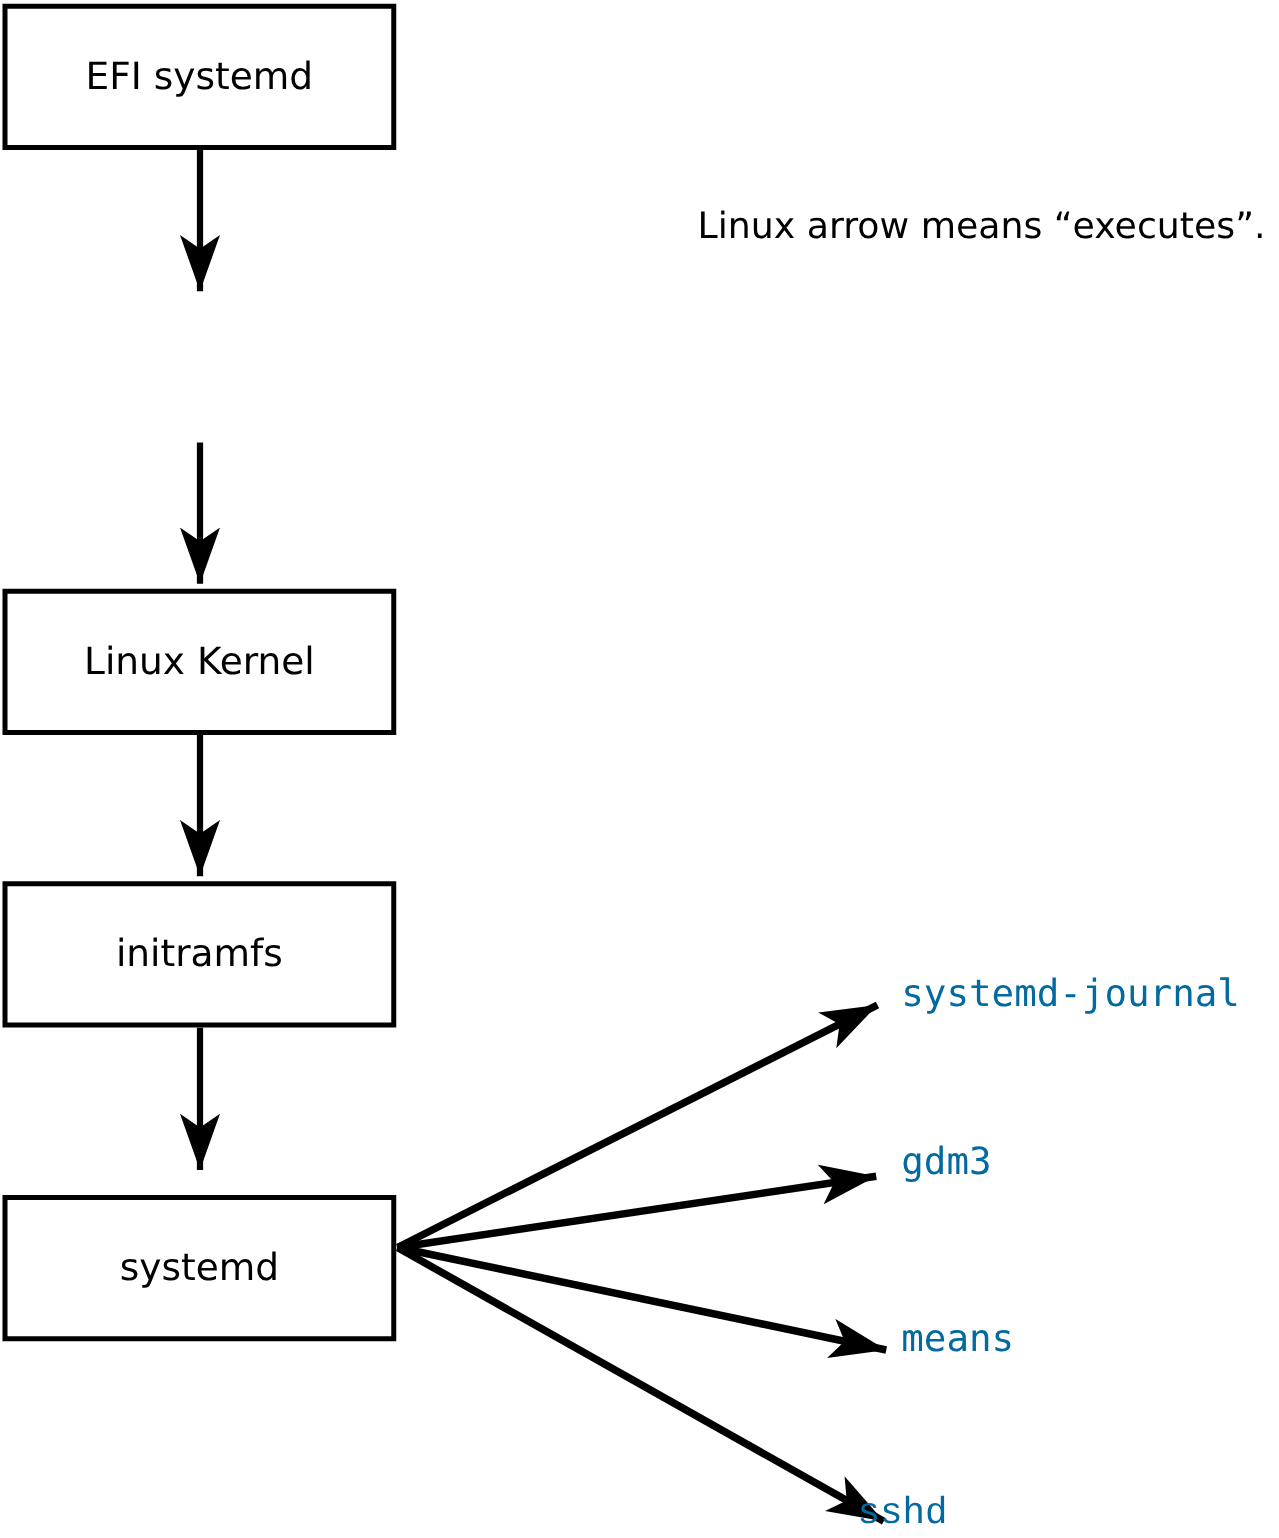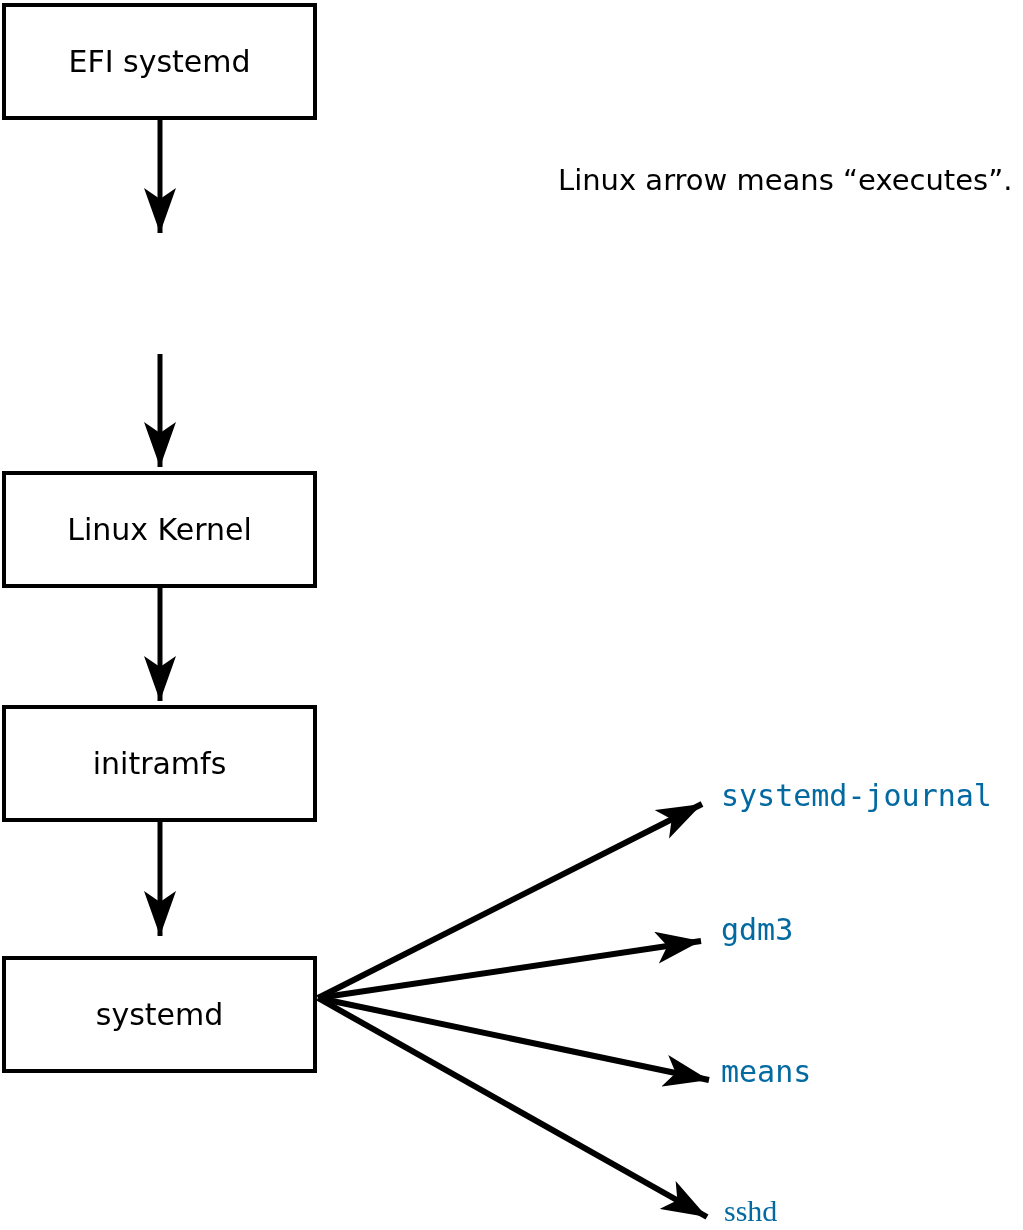--- a/index.html
+++ b/index.html
@@ -48,22 +48,22 @@
     font-family: "DejaVu Sans Mono", monospace;
     font-size: 30px;
     line-height: 1;
     white-space: nowrap;
     color: #0369a1;
   }
   .proc-journal { left: 721px; top: 781px; }
   .proc-gdm3   { left: 721px; top: 915px; }
   .proc-getty  { left: 721px; top: 1057px; }
   .proc-sshd   {
-    left: 724px; top: 1196px;
-    font-family: Liberation Serif, serif;
+    left: 686px; top: 1196px;
+    font-family: Liberation Mono, monospace;
   }
   .annotation {
     position: absolute;
     left: 558px;
     top: 163px;
     font-size: 29px;
     line-height: 1.2;
     white-space: nowrap;
     color: #000000;
   }

